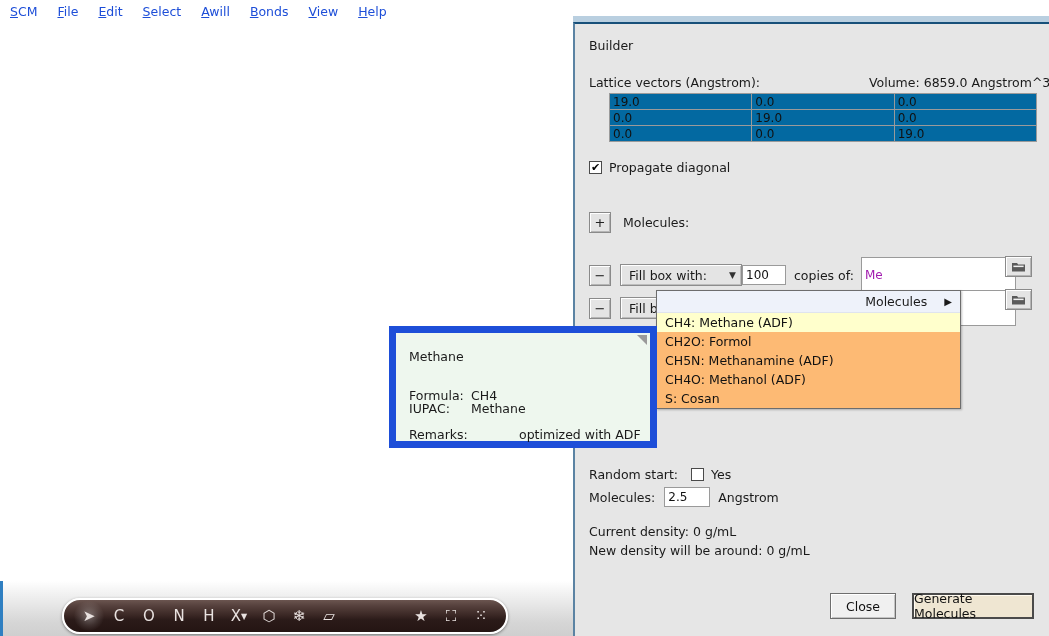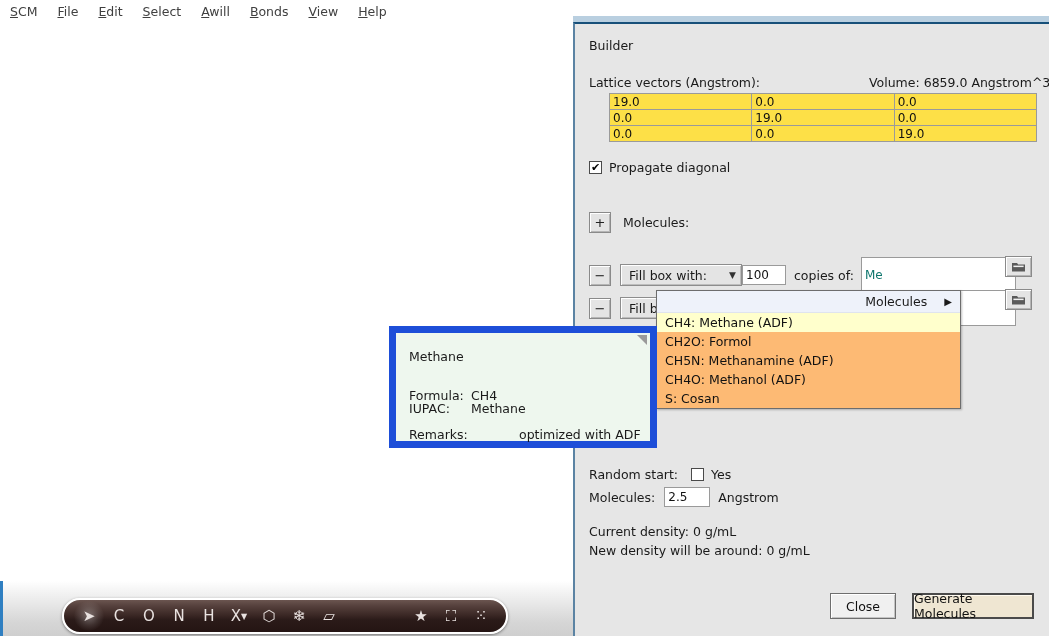--- a/index.html
+++ b/index.html
@@ -16,21 +16,21 @@
 
   
   #menubar {
     position: absolute; left: 0; top: 0; width: 573px; height: 22px;
     background: #ffffff;
     display: flex; align-items: center;
   }
   .menu-item {
     padding: 2px 10px 2px 10px;
     font-size: 12.5px;
-    color: #404040;
+    color: #1d4ed8;
     white-space: nowrap;
     cursor: default;
   }
   .menu-item .mn { text-decoration: underline; }
 
   
   #canvas {
     position: absolute; left: 0; top: 22px; width: 573px; height: 614px;
     background: #ffffff;
   }
@@ -87,21 +87,21 @@
   .lbl { font-size: 12.5px; color: #1a1a1a; white-space: nowrap; }
 
   #lattice-label { position: absolute; left: 14px; top: 51px; }
   #volume-label  { position: absolute; left: 294px; top: 51px; }
 
   
   #lattice-table {
     position: absolute; left: 34px; top: 69px;
     width: 428px;
     border-collapse: collapse;
-    background: #fde047;
+    background: #0369a1;
   }
   #lattice-table td {
     border: 1px solid #9a9a9a;
     height: 16px;
     padding: 0 3px;
     font-size: 12px;
     color: #111;
     width: 33.33%;
   }
 
@@ -159,21 +159,21 @@
     border: 1px solid #9a9a9a;
     font-size: 12px; color: #111;
     display: flex; align-items: center;
     padding-left: 3px;
   }
   .copies-lbl { margin: 0 7px 0 8px; }
   .text-entry {
     width: 155px; height: 36px;
     background: #ffffff;
     border: 1px solid #9a9a9a;
-    font-size: 12px; color: #0f766e;
+    font-size: 12px; color: #a21caf;
     display: flex; align-items: center;
     padding-left: 3px;
   }
   .folder-btn {
     position: absolute; left: 1005px;
     width: 27px; height: 21px;
     background: #e4e4e4;
     border: 1px solid #8a8a8a;
     box-shadow: inset 1px 1px 0 #ffffff, inset -1px -1px 0 #b5b5b5;
     display: flex; align-items: center; justify-content: center;

